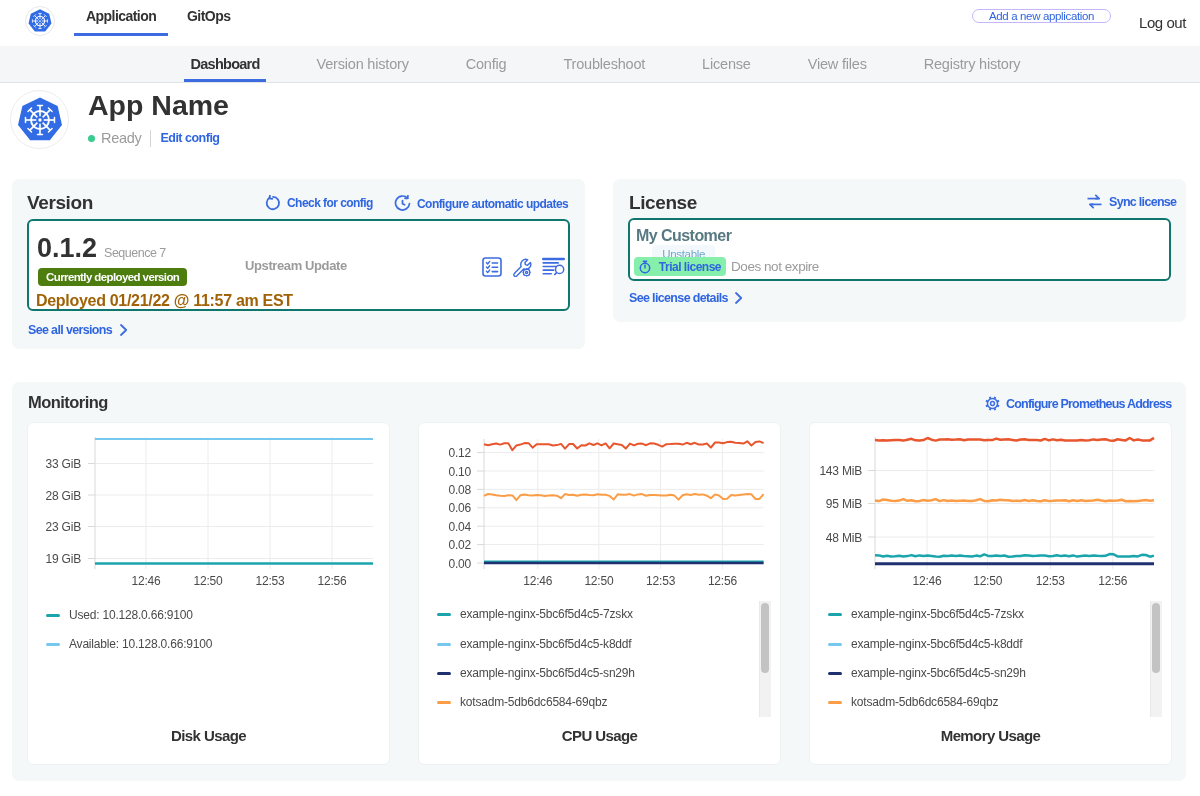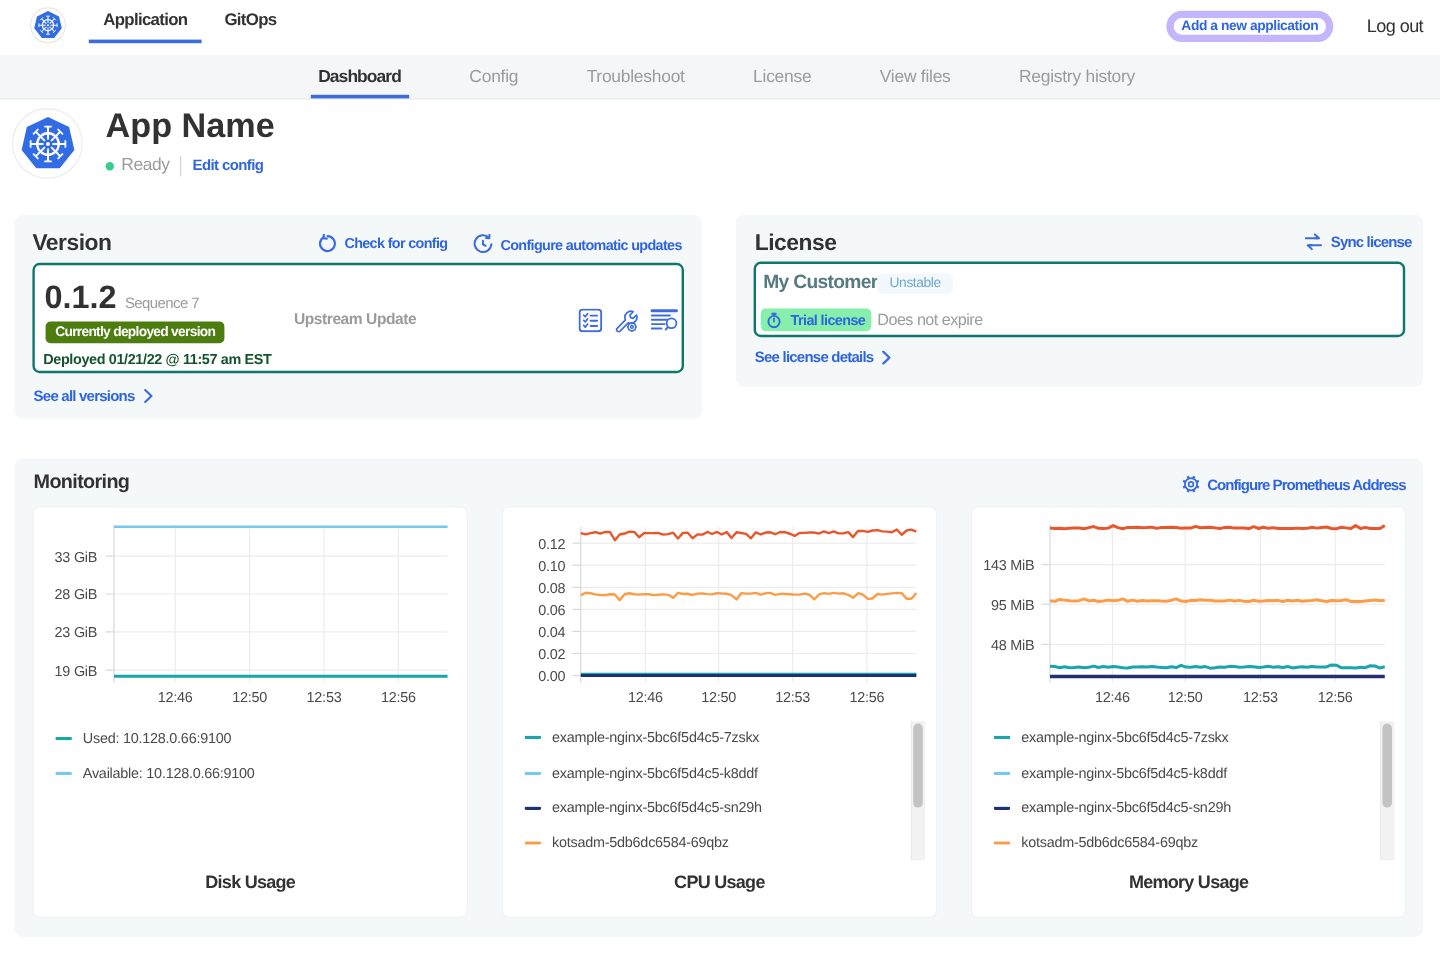--- a/index.html
+++ b/index.html
@@ -2,42 +2,42 @@
 <html><head>
 <meta charset="utf-8">
 <title>App Name</title>
 <style>
 * { margin:0; padding:0; box-sizing:border-box; }
 html,body { width:1200px; height:796px; background:#fff; font-family:"Liberation Sans", sans-serif; overflow:hidden; }
 .topnav { position:relative; height:46px; background:#fff; }
 .logo-circ { position:absolute; left:25px; top:6px; width:30px; height:30px; border-radius:50%; background:#fff; border:1px solid #e8e8e8; display:flex; align-items:center; justify-content:center; }
 .toptab { position:absolute; top:0; height:36px; display:flex; align-items:center; font-size:14px; font-weight:700; letter-spacing:-0.55px; color:#323232; }
 .toptab.active:after { content:""; position:absolute; left:0; right:0; bottom:0; height:3px; background:#3c6ce0; }
-.btn-add { position:absolute; left:972px; top:9px; width:139px; height:26px; border:6px solid #c4b5fd; border-radius:14px; color:#3065e0; font-size:11.5px; font-weight:700; letter-spacing:-0.35px; display:flex; align-items:center; justify-content:center; background:#fff; }
+.btn-add { position:absolute; left:972px; top:9px; width:139px; height:14px; border:1px solid #c4b5fd; border-radius:14px; color:#3065e0; font-size:11.5px; font-weight:400; letter-spacing:-0.35px; display:flex; align-items:center; justify-content:center; background:#fff; }
 .logout { position:absolute; left:1139px; top:14px; font-size:15px; letter-spacing:-0.45px; color:#323232; }
 .subnav { position:relative; height:37px; background:#f4f6f8; border-bottom:1px solid #e0e4e7; display:flex; justify-content:center; padding-left:11px; }
 .subtab { position:relative; height:36px; display:flex; align-items:center; padding:0 28.5px; font-size:14.5px; letter-spacing:-0.2px; color:#9b9b9b; white-space:nowrap; }
 .subtab.active { color:#323232; font-weight:700; letter-spacing:-0.75px; }
 .subtab.active:after { content:""; position:absolute; left:22px; right:22px; bottom:0; height:3px; background:#3c6ce0; }
 .apphead { position:relative; height:87px; background:#fff; }
 .appicon { position:absolute; left:10px; top:7px; width:59px; height:59px; border-radius:50%; background:#fff; border:1px solid #ececec; display:flex; align-items:center; justify-content:center; }
 .apptitle { position:absolute; left:88px; top:6px; font-size:28.5px; font-weight:700; color:#323232; }
 .appstatus { position:absolute; left:88px; top:45px; height:20px; display:flex; align-items:center; font-size:14.5px; letter-spacing:-0.3px; color:#9b9b9b; }
 .dot { width:7px; height:7px; border-radius:50%; background:#38cc8e; margin-right:6px; }
 .vline { width:1px; height:17px; background:#d4d4d4; margin:0 9px; }
 .editcfg { color:#3065e0; font-weight:700; font-size:12.5px; letter-spacing:-0.5px; }
 .card { position:absolute; background:#f4f8f9; border-radius:7px; }
 .cardtitle { position:absolute; font-size:19px; font-weight:700; letter-spacing:-0.4px; color:#323232; }
 .innercard { position:absolute; background:#fff; border-radius:6px; border:2px solid #0f766e; }
 .bluelink { color:#3065e0; font-weight:700; font-size:12px; letter-spacing:-0.55px; display:flex; align-items:center; white-space:nowrap; }
 .bluelink svg { margin-right:6px; flex:none; }
 .verbig { font-size:27px; font-weight:700; color:#323232; }
 .seq { font-size:12.5px; letter-spacing:-0.5px; color:#9b9b9b; margin-left:7px; }
 .greenpill { display:inline-block; background:#4d7c0f; color:#fff; font-size:11.5px; font-weight:700; letter-spacing:-0.6px; border-radius:4px; padding:3px 8px; }
-.deployed { font-size:12px; font-weight:700; letter-spacing:-0.3px; color:#14532d; }
+.deployed { font-size:16px; font-weight:700; letter-spacing:-0.3px; color:#a16207; }
 .upstream { font-size:13px; font-weight:700; letter-spacing:-0.39px; color:#9b9b9b; }
 .seeall { position:absolute; font-size:12.5px; font-weight:700; letter-spacing:-0.65px; color:#3065e0; display:flex; align-items:center; }
 .custname { font-size:16px; font-weight:700; letter-spacing:-0.55px; color:#577981; }
 .unstable { display:inline-block; background:#f2f8fc; color:#6fa7cc; font-size:11.5px; letter-spacing:-0.35px; border-radius:4px; padding:2.5px 10px; }
 .trialpill { display:inline-flex; align-items:center; background:#86efac; color:#3065e0; font-size:12px; font-weight:700; letter-spacing:-0.5px; border-radius:4px; padding:2.5px 5px 2.5px 4px; }
 .noexpire { font-size:13.5px; letter-spacing:-0.45px; color:#9b9b9b; margin-left:5px; }
 .chartcard { position:absolute; top:40px; width:363px; height:343px; background:#fff; border-radius:6px; border:1px solid #eef2f3; }
 .legrow { position:absolute; display:flex; align-items:center; font-size:12px; letter-spacing:-0.2px; color:#4a4a4a; }
 .legdash { width:14px; border-radius:2px; margin-right:9px; }
 .charttitle { position:absolute; left:0; width:100%; text-align:center; font-size:15px; font-weight:700; letter-spacing:-0.6px; color:#323232; }
@@ -70,20 +70,21 @@
         <line x1="23.8" y1="31.6" x2="31.6" y2="23.8" stroke="#fff" stroke-width="3.2" stroke-linecap="round"></line>
       </svg>
     </div>
   <div class="toptab active" style="left:74px; padding:0 12px 4px;">Application</div>
   <div class="toptab" style="left:174px; padding:0 13px 4px;">GitOps</div>
   <div class="btn-add">Add a new application</div>
   <div class="logout">Log out</div>
 </div>
 <div class="subnav">
   <div class="subtab active">Dashboard</div>
+  <div class="subtab">Version history</div>
   <div class="subtab">Config</div>
   <div class="subtab">Troubleshoot</div>
   <div class="subtab">License</div>
   <div class="subtab">View files</div>
   <div class="subtab">Registry history</div>
 </div>
 <div class="apphead">
   <div class="appicon">
       <svg width="46" height="46" viewBox="0 0 100 100">
         <polygon points="50.0,1.0 88.3,19.4 97.8,60.9 71.3,94.1 28.7,94.1 2.2,60.9 11.7,19.4" fill="#326ce5"></polygon>
@@ -187,21 +188,21 @@
   <div class="bluelink" style="position:absolute; left:473px; top:15px; font-size:12.5px; letter-spacing:-0.7px;">
       <svg width="17" height="15" viewBox="0 0 17 15">
         <path d="M1.5 4.6 C4 4.6 6.5 4.6 12.5 4.6" fill="none" stroke="#3c6ce0" stroke-width="1.7"></path>
         <path d="M9.8 1.4 L13.2 4.6 L9.8 4.6" fill="none" stroke="#3c6ce0" stroke-width="1.7" stroke-linecap="round" stroke-linejoin="round"></path>
         <path d="M15.5 10.4 C13 10.4 10.5 10.4 4.5 10.4" fill="none" stroke="#3c6ce0" stroke-width="1.7"></path>
         <path d="M7.2 13.6 L3.8 10.4 L7.2 10.4" fill="none" stroke="#3c6ce0" stroke-width="1.7" stroke-linecap="round" stroke-linejoin="round"></path>
       </svg>
       <span>Sync license</span>
     </div>
   <div class="innercard" style="left:15px; top:39px; width:543px; height:63px;">
-    <div style="position:absolute; left:6px; top:7px; display:flex; align-items:center;">
+    <div style="position:absolute; left:6px; top:7px; display:flex; align-items:center;flex-direction:column;">
         <span class="custname">My Customer</span>
         <span class="unstable" style="margin-left:0px;">Unstable</span>
       </div>
     <div style="position:absolute; left:4px; top:37px; display:flex; align-items:center;">
         <span class="trialpill"><svg width="14" height="14" viewBox="0 0 14 14" style="margin-right:4px;">
             <circle cx="7" cy="8" r="4.7" fill="none" stroke="#3065e0" stroke-width="1.5"></circle>
             <line x1="7" y1="8" x2="7" y2="5.3" stroke="#3065e0" stroke-width="1.4" stroke-linecap="round"></line>
             <line x1="5.5" y1="1.4" x2="8.5" y2="1.4" stroke="#3065e0" stroke-width="1.6" stroke-linecap="round"></line>
             <line x1="7" y1="1.6" x2="7" y2="3.2" stroke="#3065e0" stroke-width="1.4"></line>
           </svg>&nbsp;Trial license</span>

